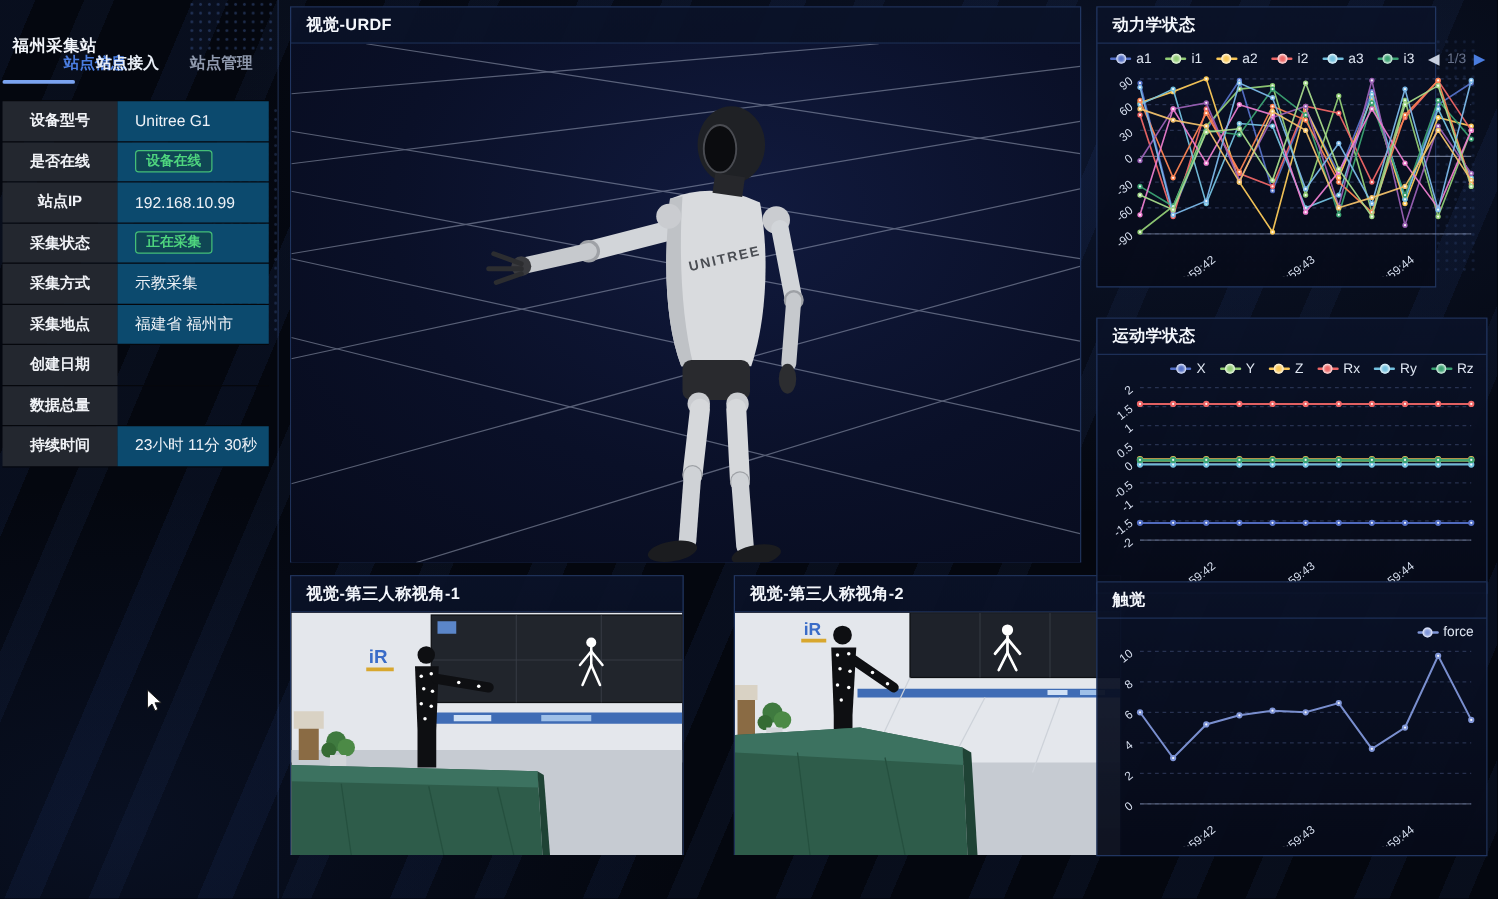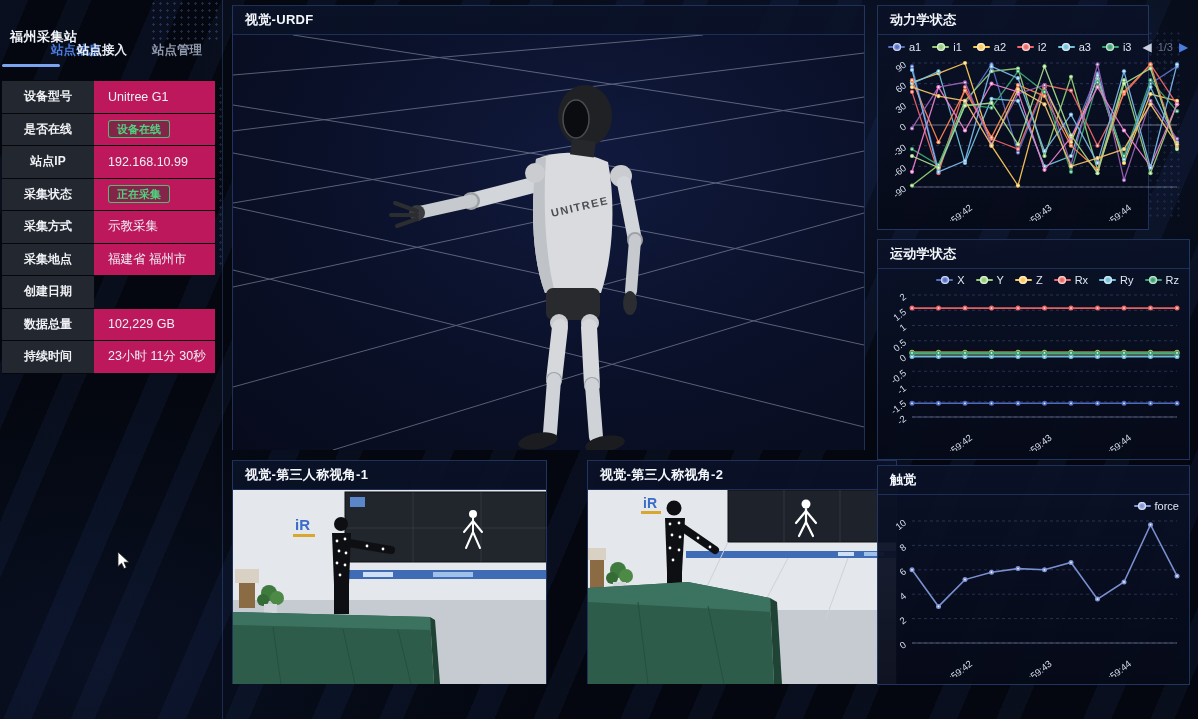--- a/index.html
+++ b/index.html
@@ -20,39 +20,39 @@
   .sb-title{color:#f2f5fa;font-size:13px;font-weight:bold;padding:28px 0 0 10px;letter-spacing:.5px;}
   .tabs{position:absolute;left:0;top:42px;width:222px;height:24px;}
   .tab{position:absolute;top:0;font-size:12.5px;font-weight:bold;color:#e8edf5;cursor:pointer;white-space:nowrap;}
   .tab.t0{left:4px;padding-left:47px;} .tab.t1{left:77px;} .tab.t2{left:152px;color:#8f99ad;}
   .tab.active{color:#4a7de0;}
   .tab-underline{position:absolute;left:2px;top:22px;width:58px;height:3px;background:#7aa3f0;border-radius:2px;}
   .info-table{position:absolute;left:2px;top:80px;width:213px;border-top:1px solid #05070c;}
   .info-row{display:flex;height:31.5px;border-bottom:1px solid #05070c;}
   .info-label{width:92px;background:#23272f;color:#f0f2f6;font-size:12px;font-weight:bold;
     display:flex;align-items:center;justify-content:center;}
-  .info-value{width:121px;background:#be185d;color:#eef1f6;font-size:12.5px;
+  .info-value{width:121px;background:#0c4a6e;color:#eef1f6;font-size:12.5px;
     display:flex;align-items:center;padding-left:14px;box-sizing:border-box;white-space:nowrap;}
   .badge{color:#4ed47e;border:1px solid rgba(78,212,126,.85);background:rgba(22,64,38,.35);
     font-size:11px;font-weight:bold;padding:2px 8px;border-radius:3px;line-height:1.1;}
 
   
   .panel{position:absolute;background:linear-gradient(180deg, rgba(10,18,40,0.93), rgba(6,10,24,0.95));
     border:1px solid rgba(72,112,192,0.38);box-sizing:border-box;}
   .p-head{height:28px;border-bottom:1px solid rgba(72,112,192,0.32);display:flex;align-items:center;
     padding:0 12px;color:#f4f7fc;font-size:13px;font-weight:bold;letter-spacing:.3px;}
   .p-body{position:relative;overflow:hidden;}
 
   .urdf{left:232px;top:5px;width:633px;height:445px;}
   .urdf .p-body{height:415px;background:radial-gradient(ellipse at 58% 32%, #111a3e 0%, #0a1028 55%, #070b1c 100%);}
   .video1{left:232px;top:460px;width:315px;height:224px;}
   .video2{left:555px;top:460px;width:310px;height:224px;margin-left:32px;}
   .video1 .p-body,.video2 .p-body{height:194px;background:#0a0d16;text-align:right;}
   .dyn{left:877px;top:5px;width:272px;height:225px;}
-  .kin{left:877px;top:239px;width:313px;height:221px;}
+  .kin{left:877px;top:254px;width:313px;height:221px;}
   .tac{left:877px;top:465px;width:313px;height:220px;}
 
   .legend-row{display:flex;align-items:center;gap:11px;padding:5px 10px 1px 10px;font-size:11px;color:#dfe6f2;}
   .legend-row.right{justify-content:flex-end;}
   .lg-item{display:flex;align-items:center;gap:4px;cursor:pointer;}
   .lg-mark{position:relative;width:17px;height:8px;flex:none;}
   .lg-line{position:absolute;left:0;top:3px;width:17px;height:2px;border-radius:1px;}
   .lg-dot{position:absolute;left:4.5px;top:0;width:8px;height:8px;border-radius:50%;
     box-shadow:inset 0 0 0 2px rgba(0,0,0,0), inset 0 0 2px 1px rgba(255,255,255,0.95);}
   .lg-pager{margin-left:auto;display:flex;align-items:center;gap:6px;font-size:11px;}
@@ -107,21 +107,20 @@
         </div>
         <div class="info-row">
           <div class="info-label">采集地点</div>
           <div class="info-value">福建省 福州市</div>
         </div>
         <div class="info-row">
           <div class="info-label">创建日期</div>
         </div>
         <div class="info-row">
           <div class="info-label">数据总量</div>
-          <div class="info-value">102,229 GB</div>
         </div>
         <div class="info-row">
           <div class="info-label">持续时间</div>
           <div class="info-value">23小时 11分 30秒</div>
         </div>
       </div>
   </aside>
   <div class="v-divider"></div>
 
   <section class="panel urdf">

